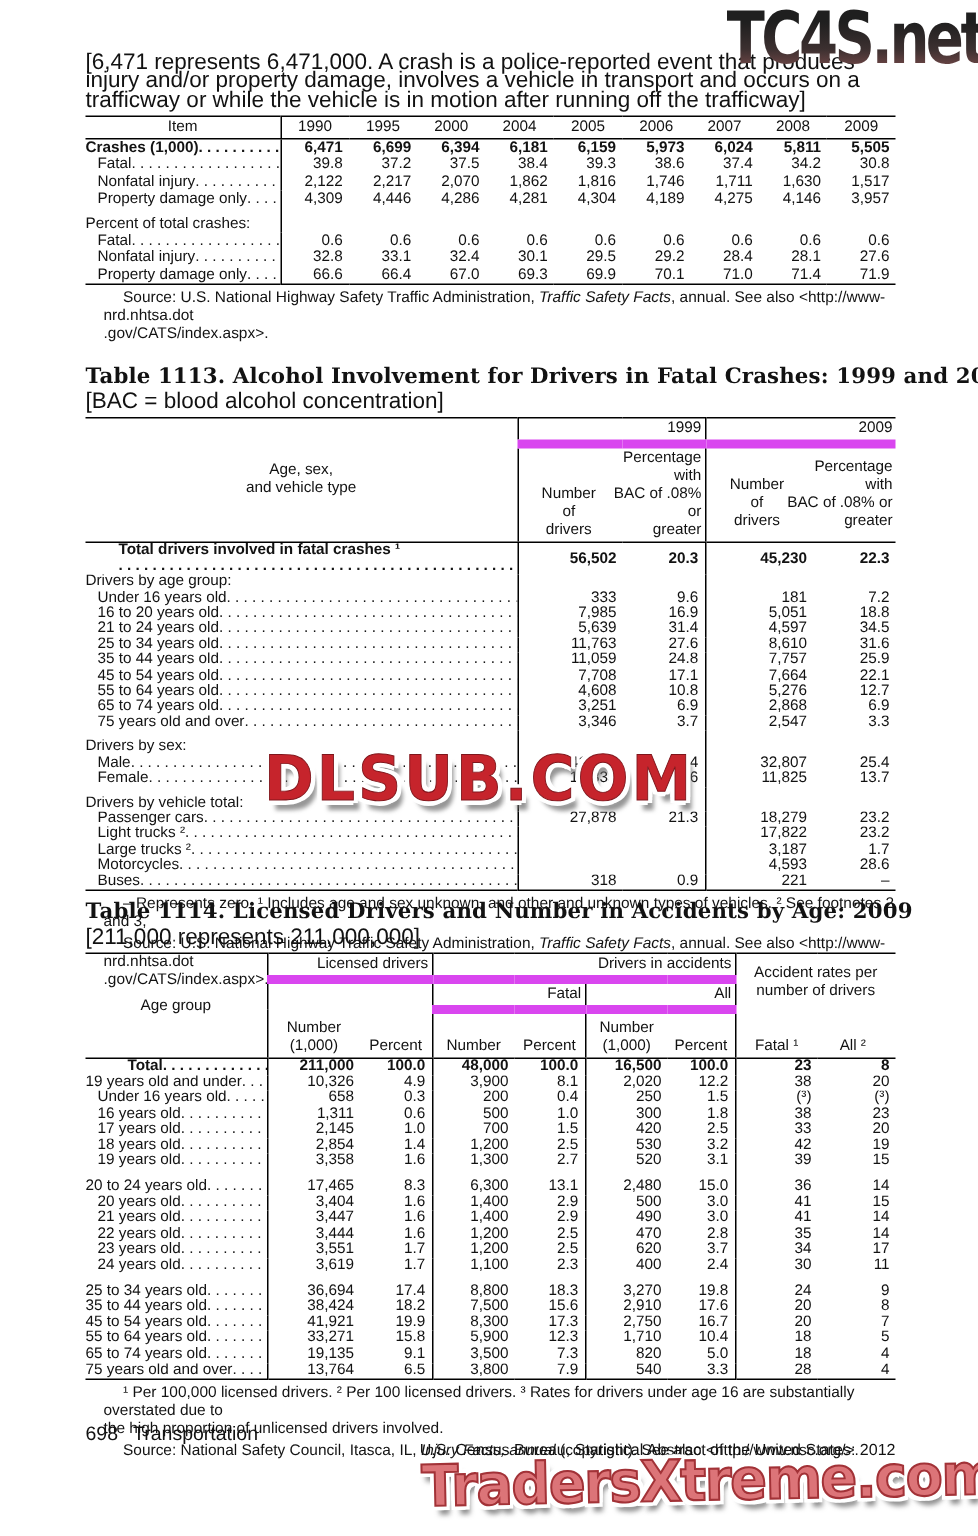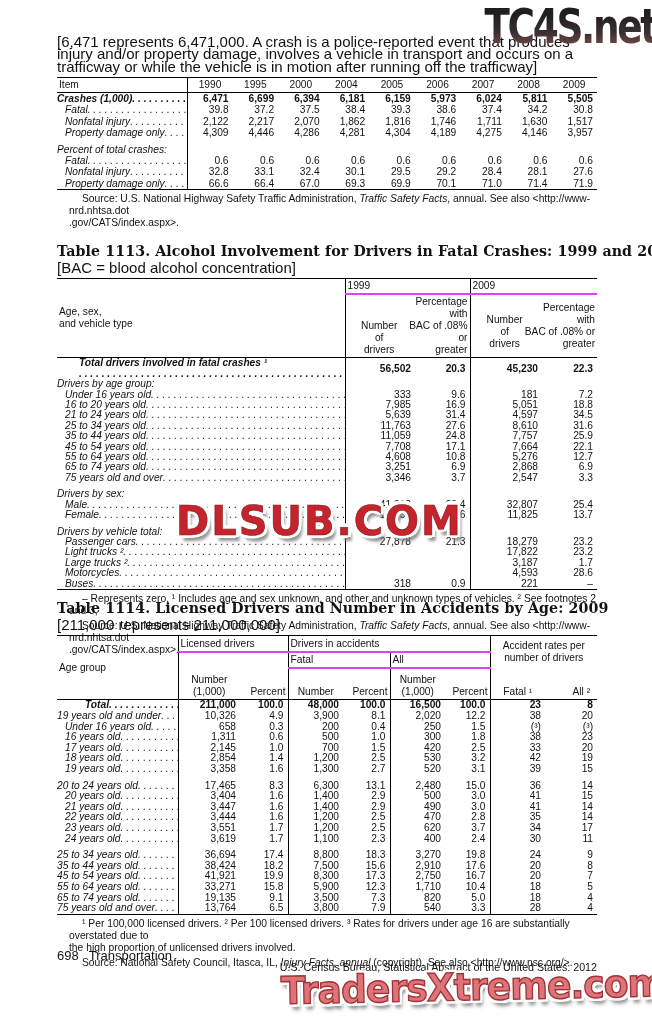--- a/index.html
+++ b/index.html
@@ -13,38 +13,38 @@
   h1{font-family:"DejaVu Serif",serif;font-size:14.2px;font-weight:700;
      margin:0 0 3px 0;letter-spacing:.1px;white-space:nowrap;}
   .note{font-size:15px;line-height:12.4px;margin:0 0 4px 0;}
 
   table.t{width:540px;border-collapse:collapse;table-layout:fixed;
           border-top:1.5px solid #000;border-bottom:1.5px solid #000;}
   table.t th{font-weight:normal;font-size:10.2px;padding:1px 2px;line-height:12px;}
   .pre{white-space:pre-line;}
   .vl{border-left:1px solid #000;}
   .bb{border-bottom:1px solid #000;}
-  .grp{border-bottom:2px solid #d946ef;text-align:left;}
-  .stubh{text-align:left;vertical-align:middle;}
+  .grp{border-bottom:6px solid #d946ef;text-align:right;}
+  .stubh{text-align:center;vertical-align:middle;}
   th.yr{text-align:center;}
   th.sub{vertical-align:bottom;text-align:center;}
-  th.rt{text-align:right;padding-right:3px;}
+  th.rt{text-align:center;padding-right:3px;}
   .duo{display:flex;justify-content:space-between;align-items:flex-end;}
   .duo .c{text-align:center;padding-left:12px;white-space:pre-line;}
   .duo .r{text-align:right;white-space:pre-line;}
   th.grp2{text-align:center;vertical-align:middle;}
 
   td{font-size:10.2px;padding:0;overflow:hidden;}
   td.num{text-align:right;padding-right:4px;white-space:nowrap;}
   .t1112 td{line-height:11.2px;}
   .t1113 td{line-height:10.4px;}
   .t1114 td{line-height:10.6px;}
   tr.b td{font-weight:700;}
   tr.gap td{padding-top:6px;}
-  .lw{display:flex;overflow:hidden;font-style:italic;}
+  .lw{display:flex;overflow:hidden;}
   .lbl{white-space:nowrap;}
   .i1 .lw{padding-left:8px;}
   .i2 .lw{padding-left:22px;flex-direction:column;}
   .i3 .lw{padding-left:28px;}
   .leader{flex:1;overflow:hidden;white-space:nowrap;color:#161616;}
   .leader::after{content:" . . . . . . . . . . . . . . . . . . . . . . . . . . . . . . . . . . . . . . . . . . . . . . . . . . . . . . . . . . . . . . . .";}
 
   .fn,.src{font-size:10.3px;line-height:12.1px;margin:3px 0 0 12px;text-indent:13px;}
   .src .l2,.fn .l2{display:block;text-indent:0;}
 

